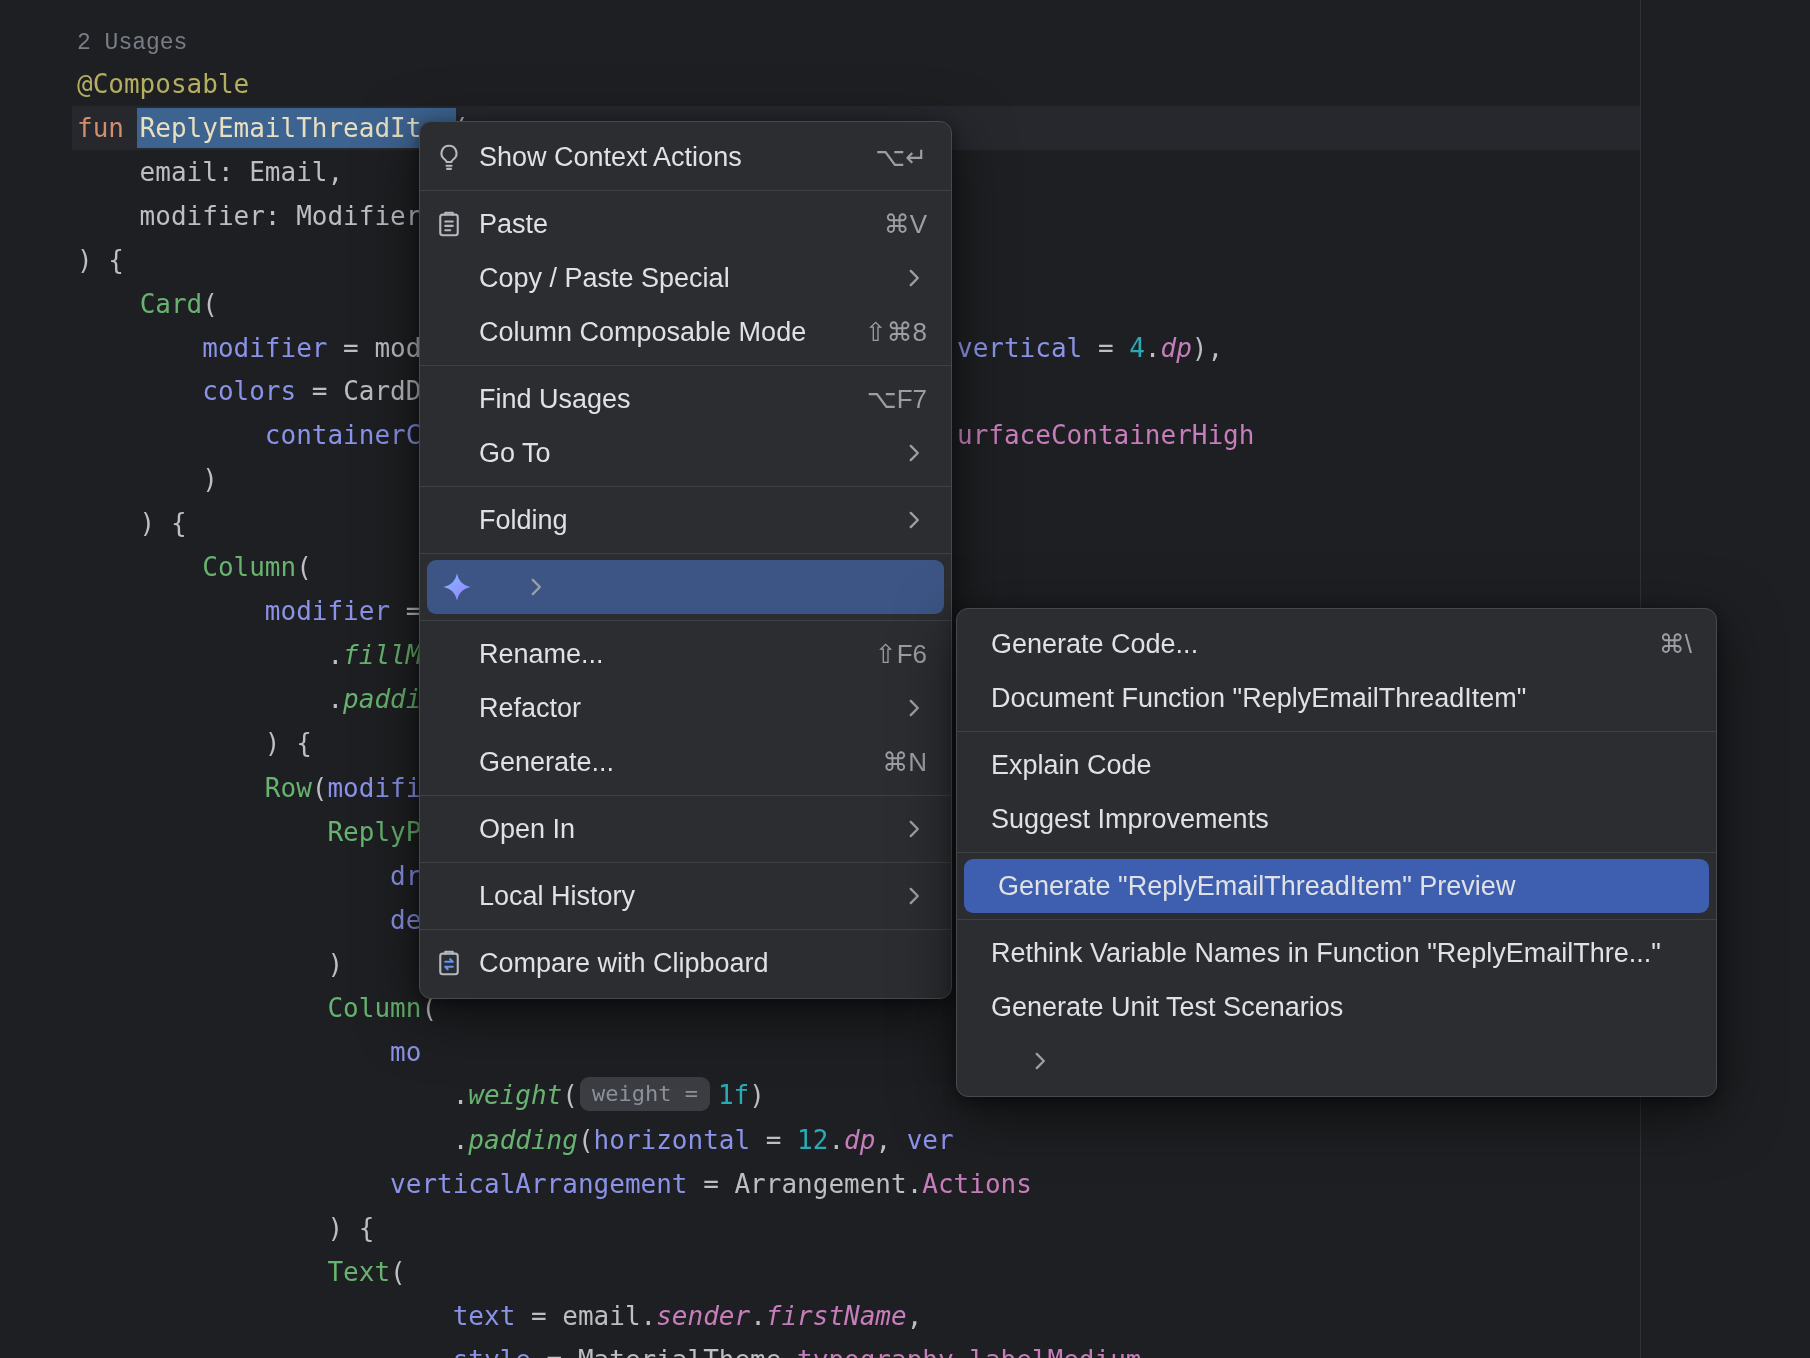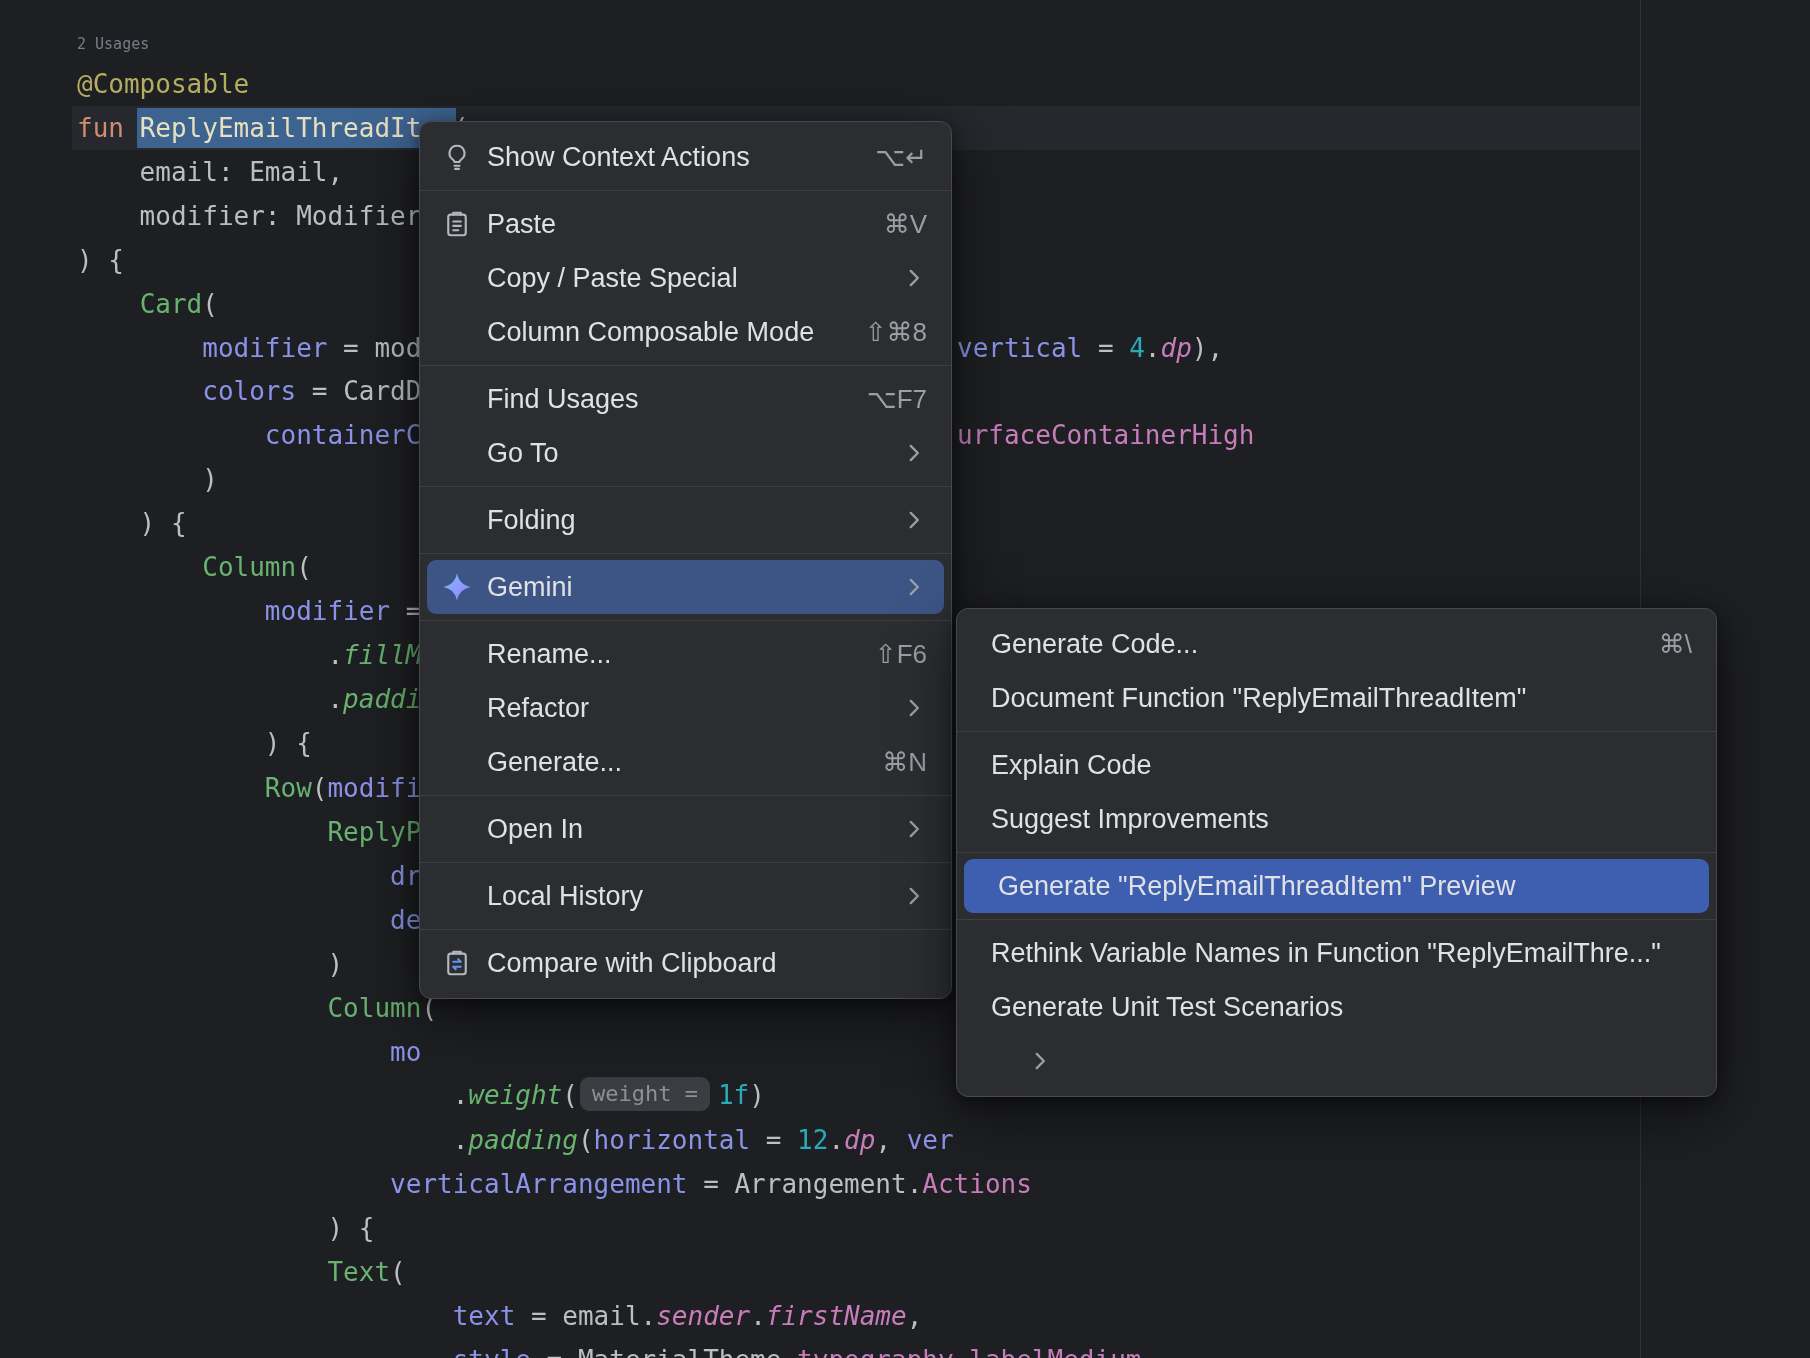--- a/index.html
+++ b/index.html
@@ -41,21 +41,21 @@
   .tk-plain { color: var(--code-plain); }
   .tk-kw    { color: var(--syn-kw); }
   .tk-fn    { color: var(--syn-fn); }
   .tk-call  { color: var(--syn-call); }
   .tk-ext   { color: var(--syn-call); font-style: italic; }
   .tk-named { color: var(--syn-named); }
   .tk-num   { color: var(--syn-num); }
   .tk-prop  { color: var(--syn-prop); font-style: italic; }
   .tk-mem   { color: var(--syn-prop); }
   .tk-ann   { color: var(--syn-ann); }
-  .tk-hint  { color: var(--syn-hint); font-size: 15px; }
+  .tk-hint  { color: var(--syn-hint); font-size: 23px; font-family: Liberation Mono, monospace; }
   .tk-sel   { background: var(--selection); padding: 5px 3px; margin: 0 -3px; }
   .inlay-chip {
     display: inline-block;
     vertical-align: middle;
     background: var(--chip-bg);
     color: var(--chip-text);
     font-family: "DejaVu Sans Mono", monospace;
     font-size: 22px;
     height: 34px; line-height: 34px;
     border-radius: 9px;
@@ -72,21 +72,21 @@
     border-radius: 12px;
     padding: 8px 0;
     box-shadow: 0 16px 60px rgba(0,0,0,0.55), 0 4px 14px rgba(0,0,0,0.4);
   }
   #context-menu  { left: 419px; top: 121px; width: 533px; }
   #gemini-submenu{ left: 956px; top: 608px; width: 761px; }
   .menu-item {
     display: flex;
     align-items: center;
     height: 54px;
-    padding: 0 24px 0 20px;
+    padding: 0 24px 0 12px;
     color: var(--menu-text);
     font-size: 27px;
     white-space: nowrap;
   }
   #gemini-submenu .menu-item { padding-left: 34px; }
   .icon-slot {
     width: 34px; height: 34px;
     margin-right: 13px;
     flex: none;
     display: flex; align-items: center; justify-content: center;
@@ -209,21 +209,20 @@
           <svg viewBox="0 0 24 24">
             <defs>
               <linearGradient id="gemgrad" x1="0" y1="0" x2="1" y2="1">
                 <stop offset="0" stop-color="#7CC0FF"></stop>
                 <stop offset="1" stop-color="#9C7BFF"></stop>
               </linearGradient>
             </defs>
             <path d="M12 1 C13.2 7.2 16.8 10.8 23 12 C16.8 13.2 13.2 16.8 12 23 C10.8 16.8 7.2 13.2 1 12 C7.2 10.8 10.8 7.2 12 1 Z" fill="url(#gemgrad)"></path>
           </svg>
         </span>
-        <span class="mlabel">Gemini</span>
         <span class="arrow">
           <svg viewBox="0 0 24 24" fill="none" stroke="currentColor" stroke-width="2.2" stroke-linecap="round" stroke-linejoin="round">
             <path d="M9 5.5l6.5 6.5L9 18.5"></path>
           </svg>
         </span>
       </div>
       <div class="menu-sep"></div>
       <div class="menu-item">
         <span class="icon-slot"></span>
         <span class="mlabel">Rename...</span>

